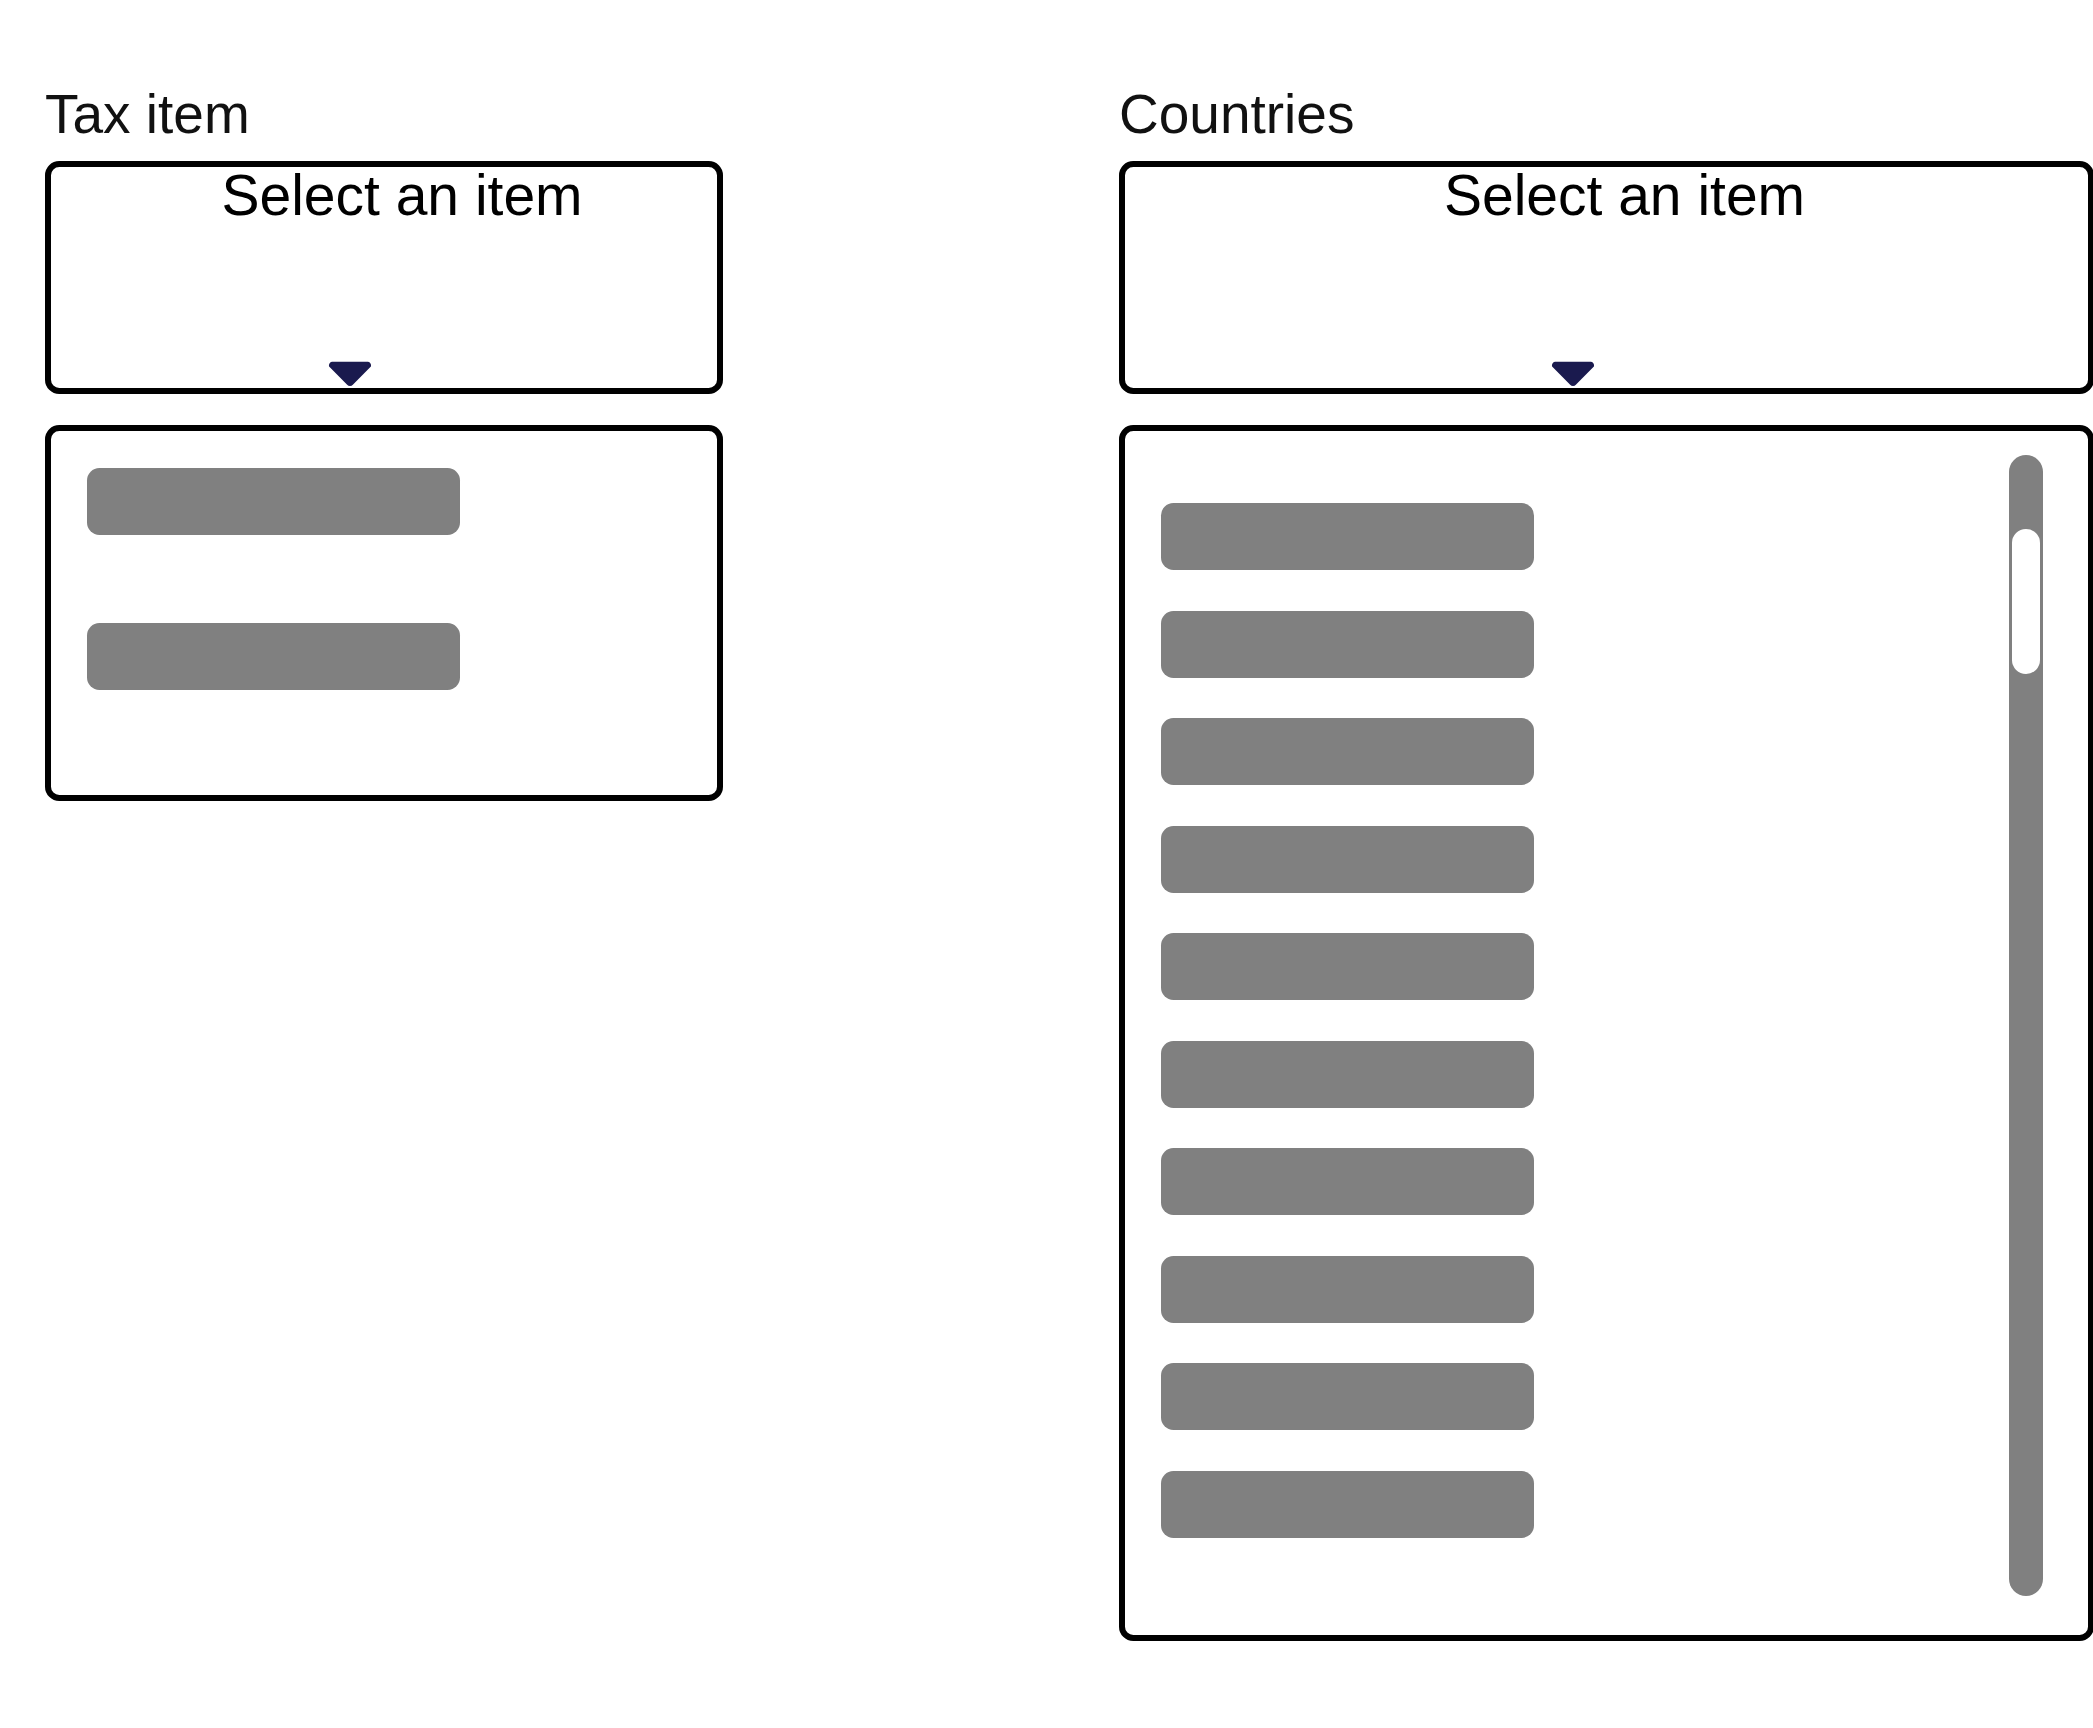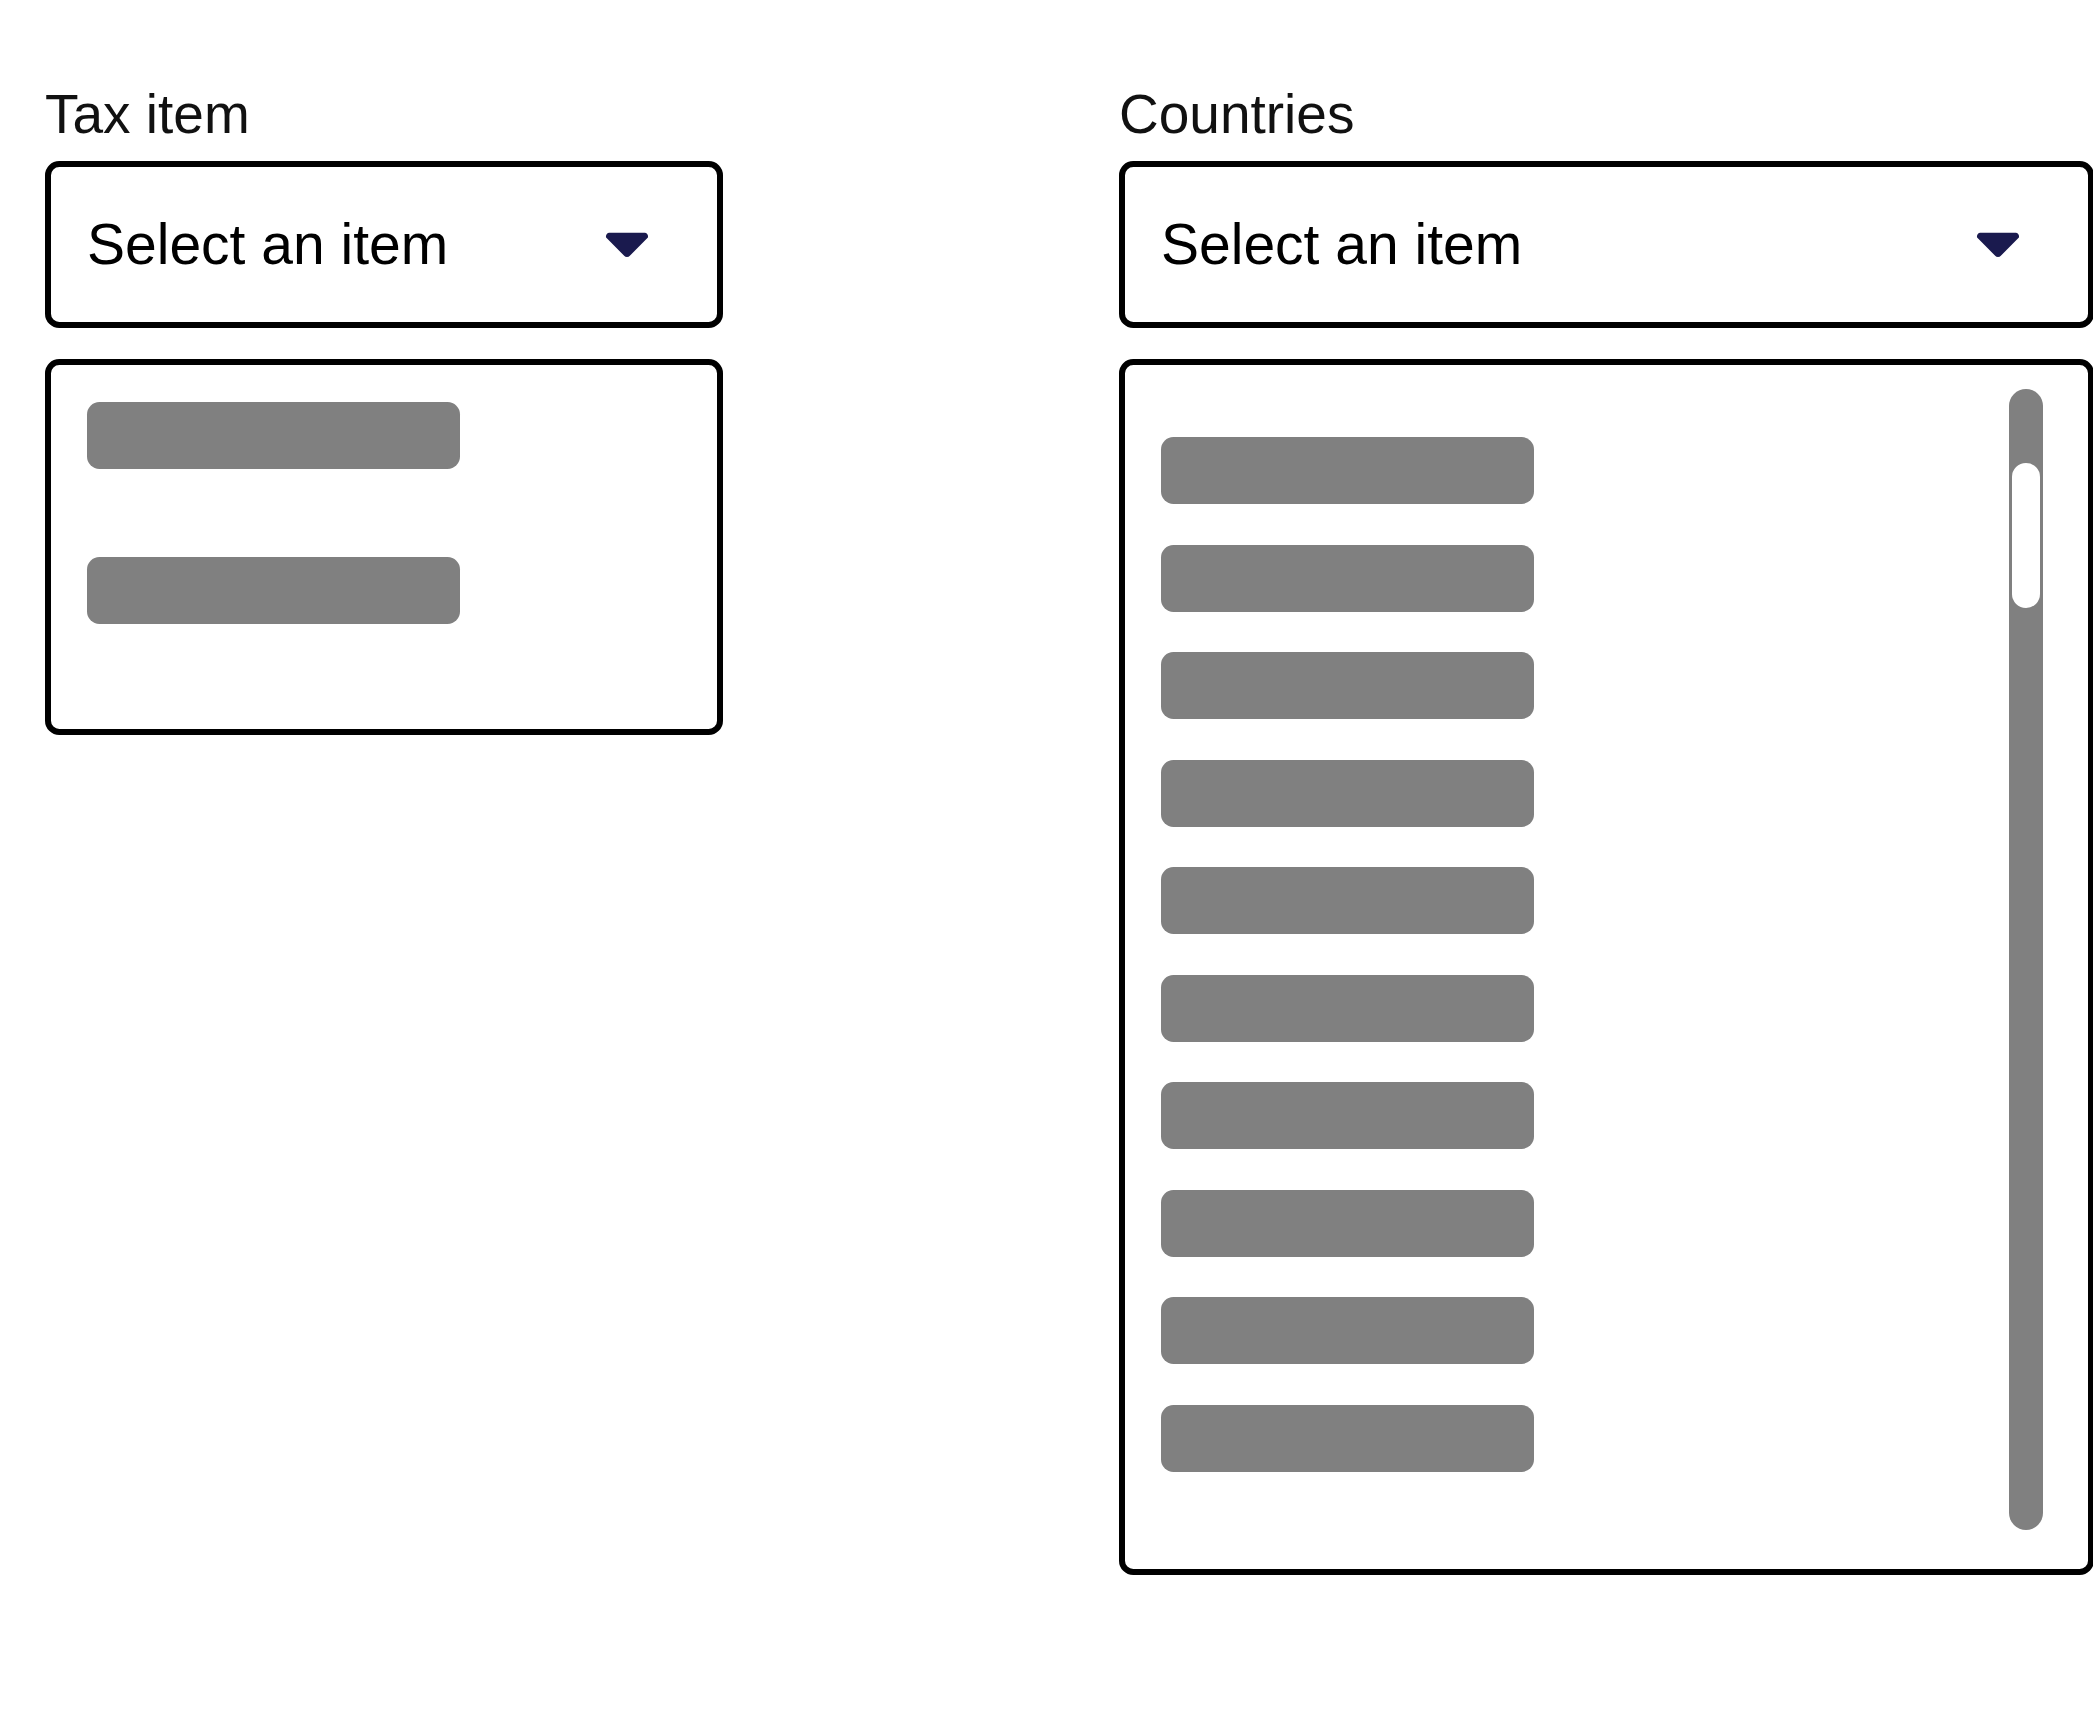--- a/index.html
+++ b/index.html
@@ -42,26 +42,27 @@
     letter-spacing: 0px;
     white-space: nowrap;
     margin-bottom: 17px;
   }
 
   
   .select-box {
     position: relative;
     box-sizing: border-box;
     width: 100%;
-    height: 167px;
+    height: 233px;
     background: #ffffff;
     border: 6.7px solid #000000;
     border-radius: 14.3px;
     display: flex;
     align-items: center;
+    flex-direction: column;
   }
   .select-value {
     font-size: 57px;
     color: #000000;
     line-height: 1;
     padding-left: 36px;
     white-space: nowrap;
     flex: 1 1 auto;
   }
   .select-caret {

